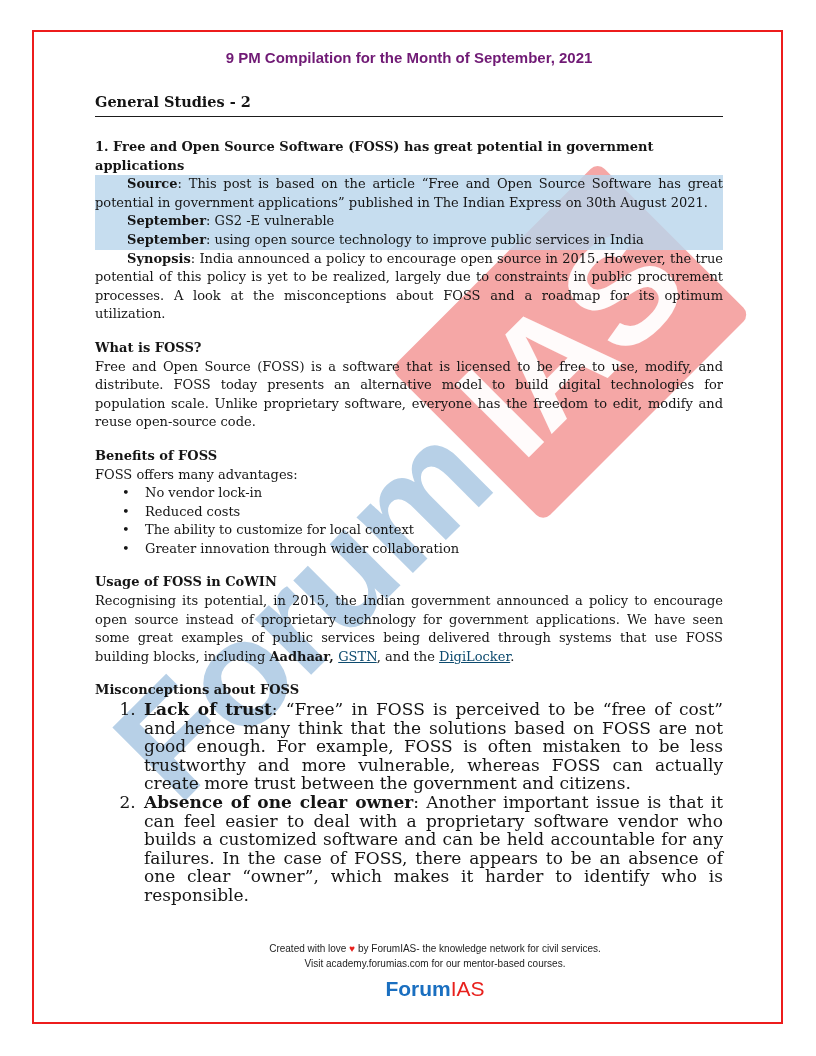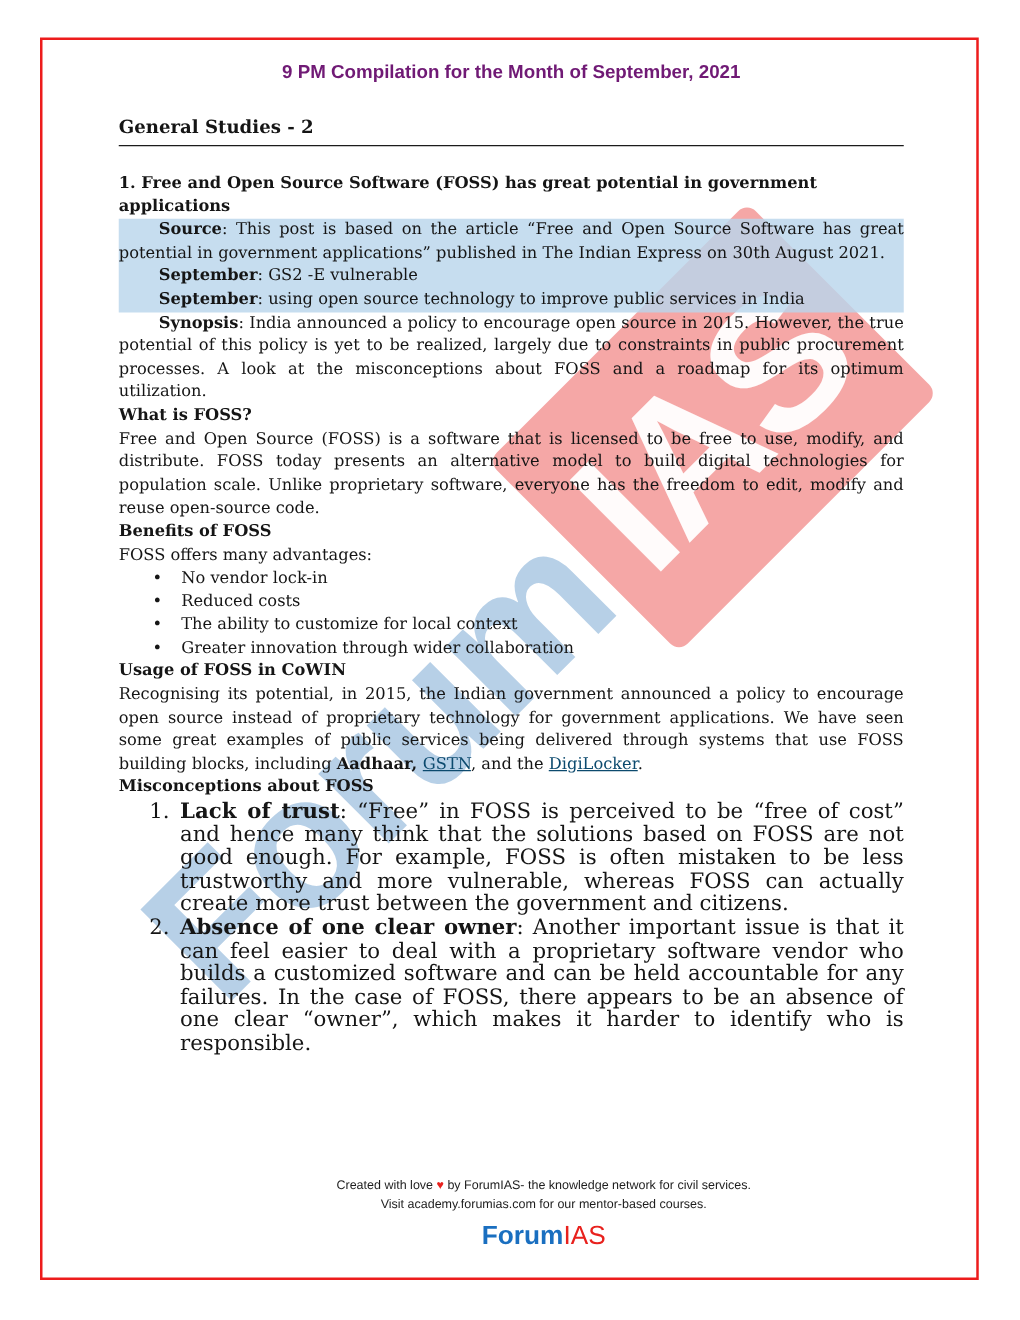--- a/index.html
+++ b/index.html
@@ -33,21 +33,21 @@
   }
   .gs-header{
     font-size:14.5px;font-weight:bold;line-height:17px;
     border-bottom:1.5px solid #1b1b1b;padding-bottom:6px;margin-bottom:21px;
   }
   .doc p{margin:0;font-size:13px;line-height:18.6px;}
   .just{text-align:justify;}
   .art-heading{font-weight:bold;font-size:13.4px;margin-bottom:1px;}
   .meta-block{background:rgba(186,214,236,0.82);}
   b{font-weight:bold;padding-left:32px;}
-  .sec{}
+  .sec{margin-top:15px;}
   .sec-heading{font-weight:bold;font-size:13.4px;}
   ul.bullets{margin:0;padding:0 0 0 50px;list-style:none;}
   ul.bullets li{
     position:relative;text-align:justify;
     font-size:13px;line-height:18.6px;
   }
   ul.bullets li::before{content:"\2022";position:absolute;left:-23px;top:0;}
   ol.numbered{margin:0;padding:0 0 0 46px;}
   ol.numbered li{
     text-align:justify;font-size:17px;line-height:18.6px;padding-left:3px;

